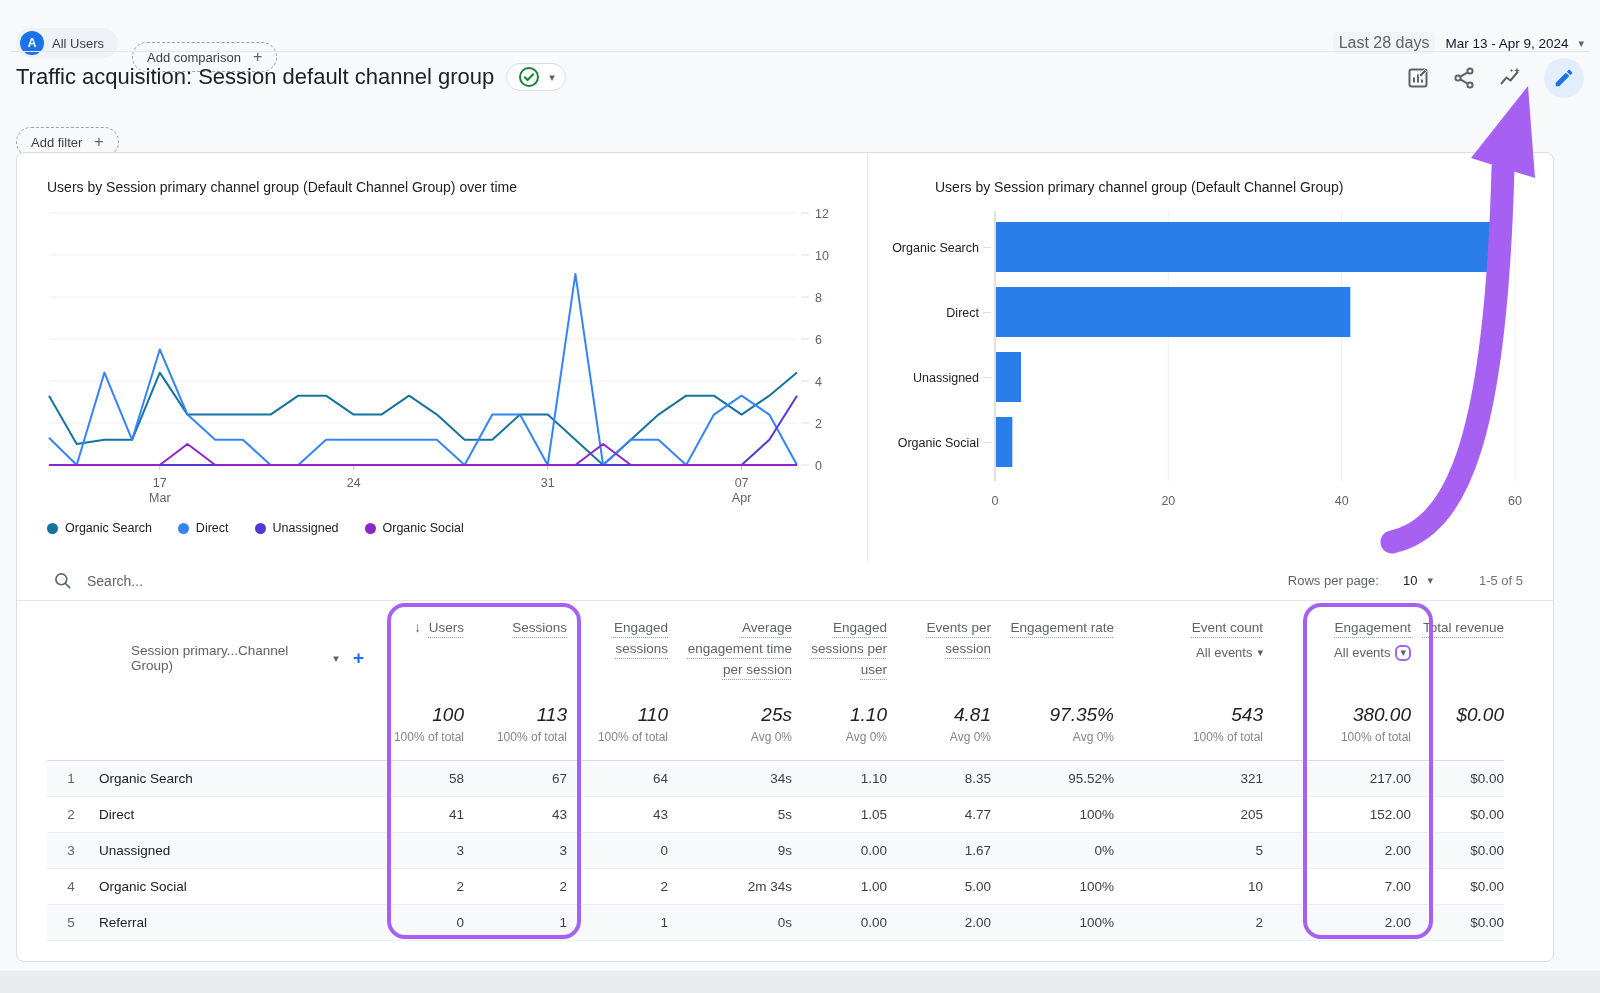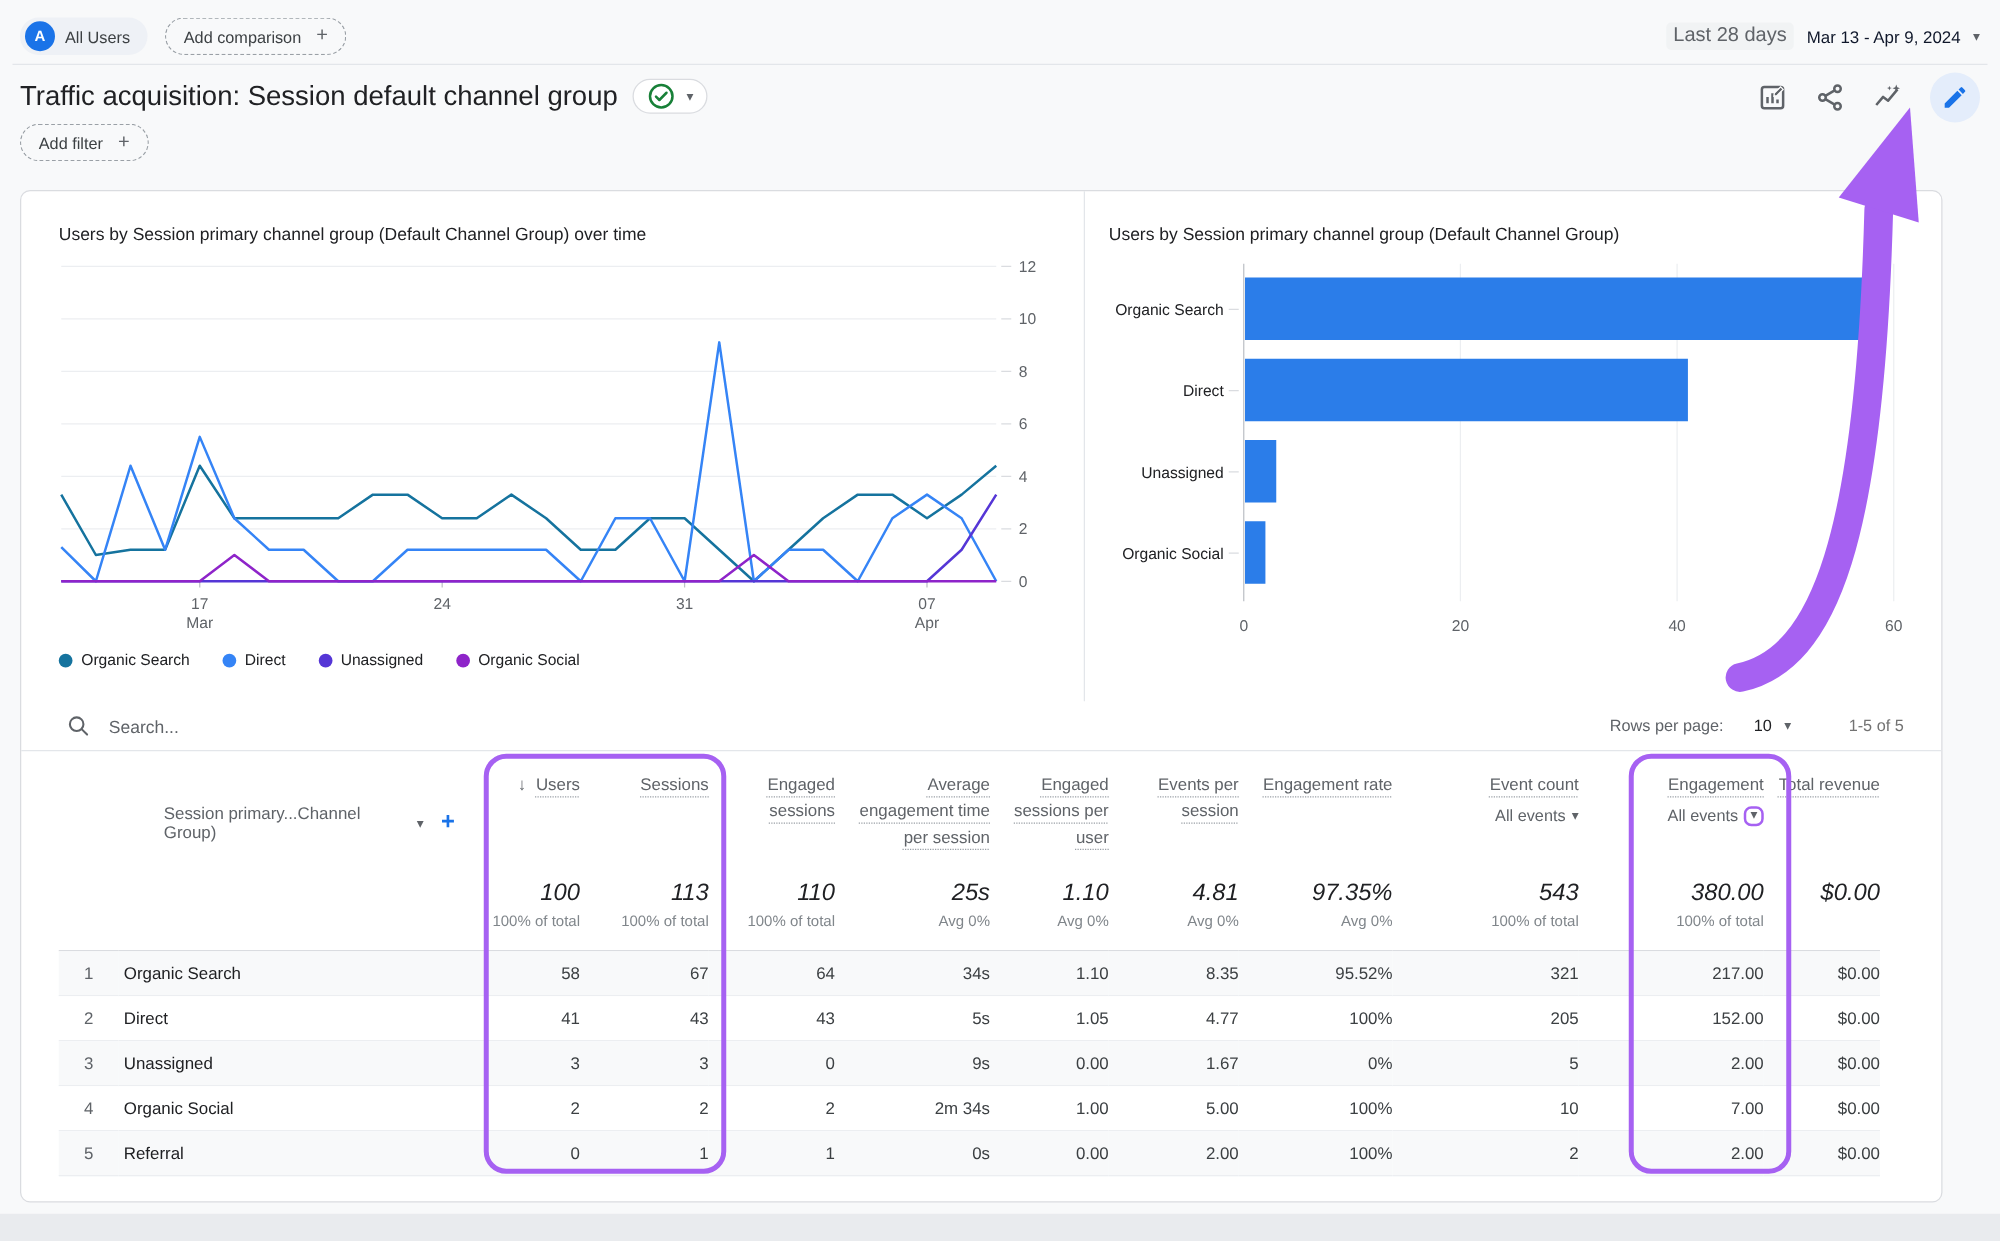--- a/index.html
+++ b/index.html
@@ -4,21 +4,21 @@
 <style>
   * { margin:0; padding:0; box-sizing:border-box; }
   html,body { width:1600px; height:993px; }
   body { font-family:"Liberation Sans", sans-serif; background:#f8f9fa; color:#202124; position:relative; overflow:hidden; }
 
   
   .chips-row { position:absolute; top:14px; left:16px; right:16px; display:flex; align-items:center; }
   .chip { display:inline-flex; align-items:center; gap:8px; height:30px; padding:0 14px; border-radius:16px; font-size:13px; color:#3c4043; }
   .chip.audience { background:#eef1f6; padding-left:4px; }
   .avatar { width:24px; height:24px; border-radius:50%; background:#1a73e8; color:#fff; font-size:12px; font-weight:bold; display:flex; align-items:center; justify-content:center; }
-  .chip.dashed { border:1px dashed #9aa0a6; margin-left:14px; color:#3c4043; }
+  .chip.dashed { border:1px dashed #9aa0a6; margin-left:14px; color:#3c4043;margin-top:28px; }
   .plus-glyph { color:#5f6368; font-size:16px; margin-left:4px; }
   .date-area { margin-left:auto; display:flex; align-items:center; gap:10px; font-size:13.5px; }
   .date-range-label { color:#5f6368; background:#f1f3f4; padding:2px 6px; border-radius:4px; font-size:16px; }
   .date-range { color:#0f172a; }
   .caret { color:#5f6368; font-size:11px; }
 
   .divider-h-top { position:absolute; top:51px; left:10px; right:10px; height:1px; background:#e3e6ea; }
 
   
   .title-row { position:absolute; top:63px; left:16px; display:flex; align-items:center; gap:12px; }
@@ -27,21 +27,21 @@
   .icon-row { position:absolute; top:58px; right:16px; display:flex; align-items:center; gap:22px; }
   .tool-icon { width:24px; height:24px; cursor:pointer; }
   .pencil-circle { width:40px; height:40px; border-radius:50%; background:#e4edfb; display:flex; align-items:center; justify-content:center; cursor:pointer; }
   .add-filter-row { position:absolute; top:99px; left:16px; }
 
   
   .card { position:absolute; left:16px; top:152px; width:1538px; height:810px; background:#fff; border:1px solid #dadce0; border-radius:8px; }
   .v-divider { position:absolute; left:850px; top:0; width:1px; height:408px; background:#e3e6ea; }
   .chart-title { position:absolute; font-size:14px; color:#202124; }
   .chart-title.left { left:30px; top:26px; }
-  .chart-title.right { left:870px; top:26px; }
+  .chart-title.right { left:918px; top:26px; }
   .legend { position:absolute; left:30px; top:368px; display:flex; gap:26px; align-items:center; }
   .legend-item { display:flex; align-items:center; gap:7px; font-size:12.5px; color:#202124; }
   .legend-dot { width:11px; height:11px; border-radius:50%; }
 
   
   .search-row { position:absolute; top:408px; left:0; right:0; height:40px; display:flex; align-items:center; padding:0 30px 0 36px; border-bottom:1px solid #e3e6ea; }
   .search-input { border:none; outline:none; font-size:14px; color:#202124; margin-left:14px; width:300px; background:transparent; }
   .search-input::placeholder { color:#5f6368; }
   .pager { margin-left:auto; display:flex; align-items:center; gap:10px; font-size:13px; color:#5f6368; }
   .pager .val { color:#202124; margin-left:14px; }

